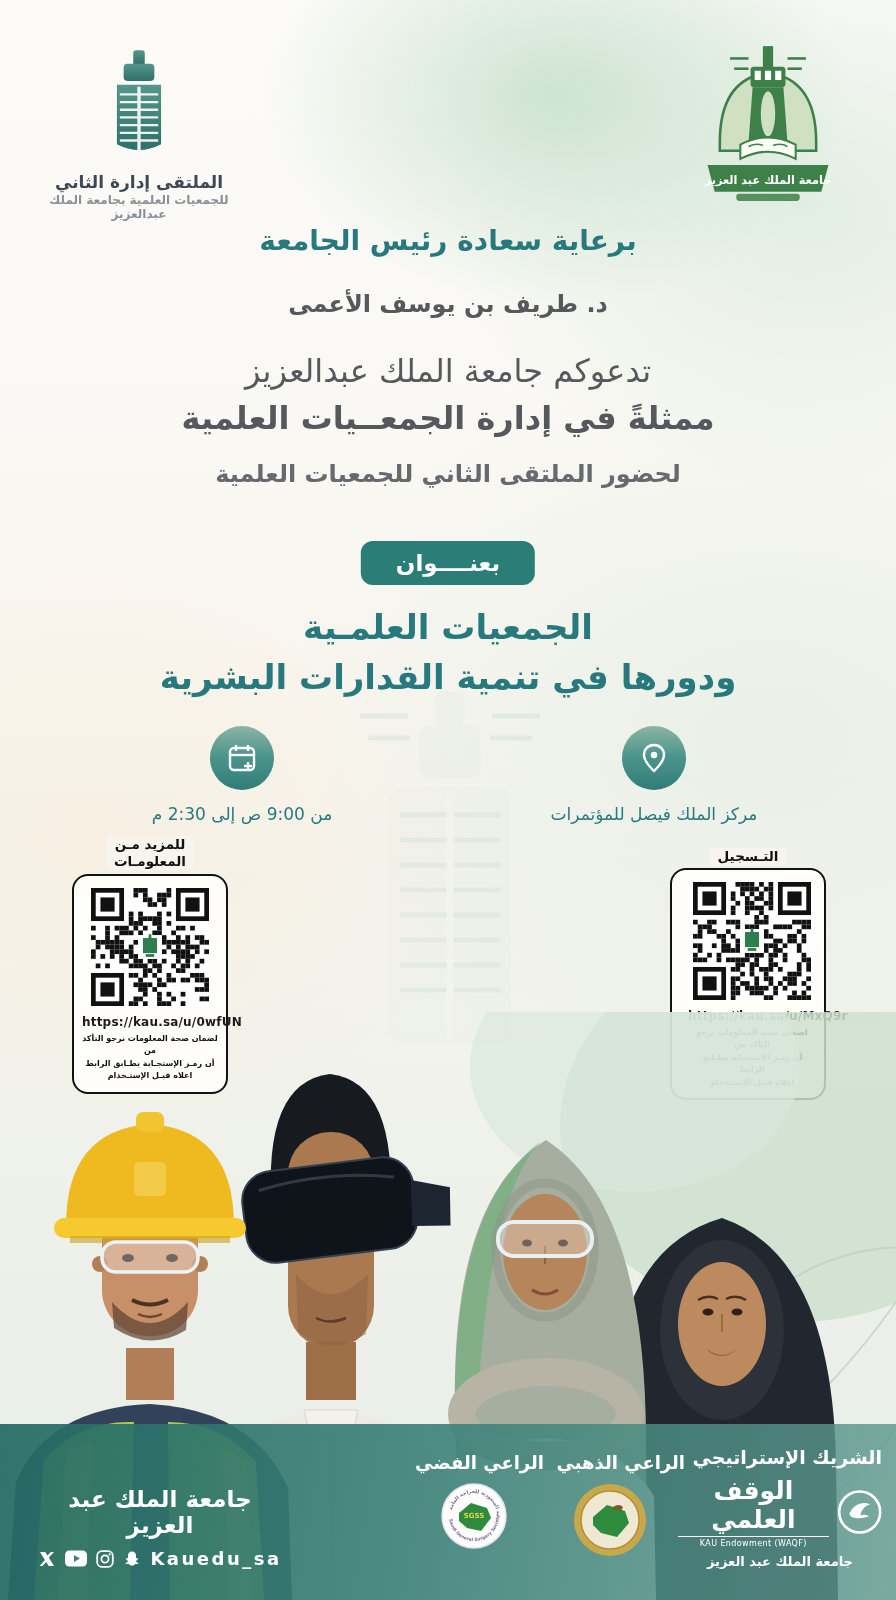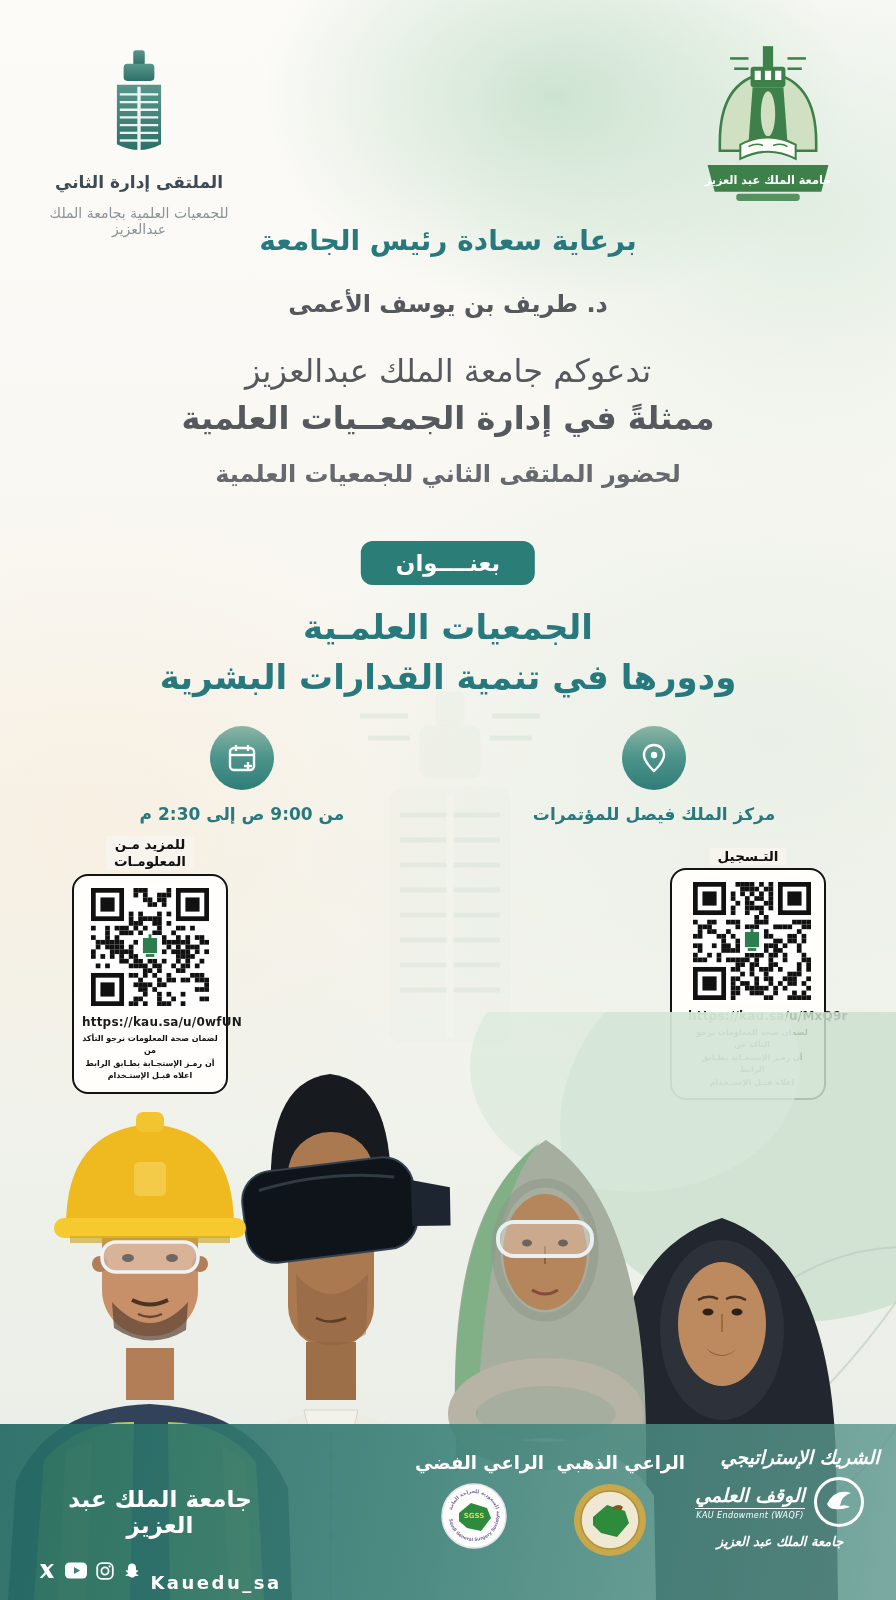--- a/index.html
+++ b/index.html
@@ -12,67 +12,67 @@
       radial-gradient(620px 480px at 10% 52%, rgba(248,238,222,.75), transparent 65%),
       radial-gradient(720px 520px at 86% 46%, rgba(224,236,225,.6), transparent 70%),
       linear-gradient(180deg,#fcfbf8 0%,#f8f6f0 45%,#eef1ea 75%,#e8ede7 100%);
   }
   .abs{position:absolute;}
   .ctr{left:0;right:0;text-align:center;}
   .rtl{direction:rtl;}
   
   .logo-left{left:44px;top:46px;width:190px;text-align:center;}
   .logo-left .t{font-size:17px;font-weight:bold;color:#3d4a53;margin-top:6px;}
-  .logo-left .s{font-size:14px;color:#8a9299;margin-top:13px;}
+  .logo-left .s{font-size:12px;color:#8a9299;margin-top:1px;font-weight:bold;}
   .logo-right{right:50px;top:40px;width:156px;}
   
   .patronage{top:224px;font-size:28px;font-weight:bold;color:#27797e;}
   .president{top:290px;font-size:24px;font-weight:bold;color:#55585c;}
   .inv1{top:352px;font-size:32px;font-weight:normal;color:#55585c;}
   .inv2{top:399px;font-size:32px;font-weight:bold;color:#55585c;}
   .inv3{top:460px;font-size:24px;font-weight:bold;color:#66696d;}
   .badge{top:541px;left:50%;transform:translateX(-50%);background:#2b7d78;color:#fff;
          font-size:23px;font-weight:bold;padding:9px 35px;border-radius:12px;}
   .title1{top:607px;font-size:34px;font-weight:bold;color:#27797e;}
   .title2{top:657px;font-size:34px;font-weight:bold;color:#27797e;}
   
   .details{top:726px;left:36px;right:36px;display:flex;}
   .d-item{flex:1;display:flex;flex-direction:column;align-items:center;}
   .d-ic{width:64px;height:64px;border-radius:50%;display:flex;align-items:center;justify-content:center;
         background:linear-gradient(180deg,#8db5a4 0%,#4f968c 45%,#2f7d78 100%);}
-  .d-tx{margin-top:14px;font-size:17px;font-weight:bold;color:#27797e;}
+  .d-tx{margin-top:14px;font-size:17px;font-weight:normal;color:#27797e;}
   
   .qr-box{width:156px;border:2.5px solid #131313;border-radius:16px;background:#fffefb;
           text-align:center;padding:12px 8px 9px;box-sizing:border-box;}
   .qr-left{left:72px;top:874px;}
   .qr-right{right:70px;top:868px;padding-left:16px;}
   .qr-label{position:absolute;top:-22px;left:50%;transform:translateX(-50%);background:#f7f4ee;
             padding:0 8px;font-size:13.5px;font-weight:bold;color:#111;white-space:nowrap;line-height:1.25;}
   .qr-label.two{top:-40px;}
   .qr-url{font-size:12px;font-weight:bold;color:#1c1c1c;margin-top:5px;letter-spacing:.2px;}
   .qr-disc{font-size:8px;font-weight:bold;color:#111;line-height:1.55;margin-top:4px;}
   
   .wm{left:330px;top:650px;opacity:.07;}
   
   .people{left:0;top:1012px;}
   
   .band{left:0;top:1424px;width:896px;height:176px;
         background:linear-gradient(100deg,rgba(36,106,99,.93) 0%,rgba(58,128,119,.9) 45%,rgba(95,153,143,.8) 100%);}
   .f-uni{left:34px;top:1486px;width:252px;text-align:center;color:#fff;}
   .f-uni .n{font-size:23px;font-weight:bold;}
   .f-soc{margin-top:10px;display:flex;align-items:center;justify-content:center;gap:9px;}
-  .f-handle{font-size:18px;font-weight:600;letter-spacing:2.5px;color:#fff;margin-top:24px;}
+  .f-handle{font-size:18px;font-weight:600;letter-spacing:2.5px;color:#fff;}
   .sp{position:absolute;text-align:center;color:#fff;}
   .sp-h{font-size:18px;font-weight:800;white-space:nowrap;margin-left:40px;}
   .sp-silver{left:404px;top:1452px;width:140px;}
   .sp-gold{left:535px;top:1452px;width:150px;}
-  .sp-strat{right:14px;top:1446px;width:204px;font-style:italic;}
+  .sp-strat{right:14px;top:1446px;width:204px;}
   .sp-logo{margin-top:10px;display:flex;justify-content:center;}
   .waqf-row{margin-top:8px;display:flex;align-items:center;justify-content:center;gap:8px;}
-  .waqf-txt .cal{font-size:19px;font-weight:bold;color:#fff;text-align:center;}
+  .waqf-txt .cal{font-size:25px;font-weight:bold;color:#fff;text-align:center;}
   .waqf-txt .en{font-size:8px;color:#fff;border-top:1px solid #fff;padding-top:2px;margin-top:2px;letter-spacing:.4px;}
   .waqf-org{margin-top:6px;font-size:13px;font-weight:bold;color:#fff;}
 </style>
 </head>
 <body>
 
 <div class="poster">
 
   <svg class="abs wm" width="240" height="430" viewBox="0 0 240 430">
     <g stroke="#2e7d5f" fill="none" stroke-width="5">

